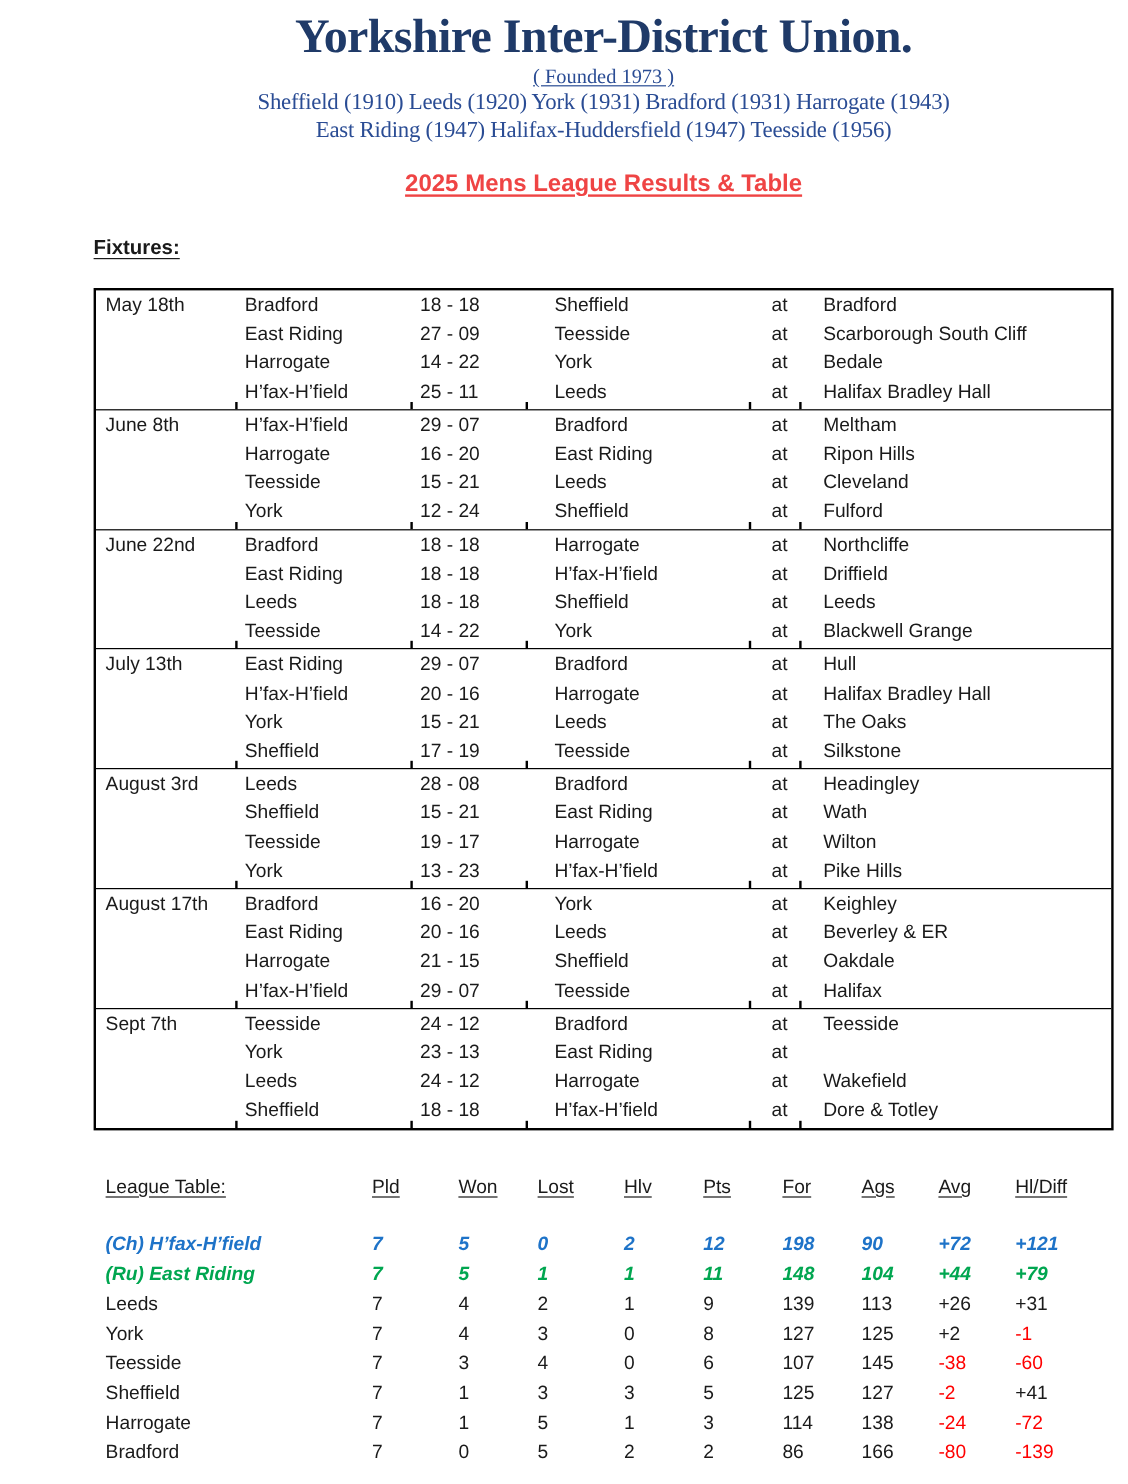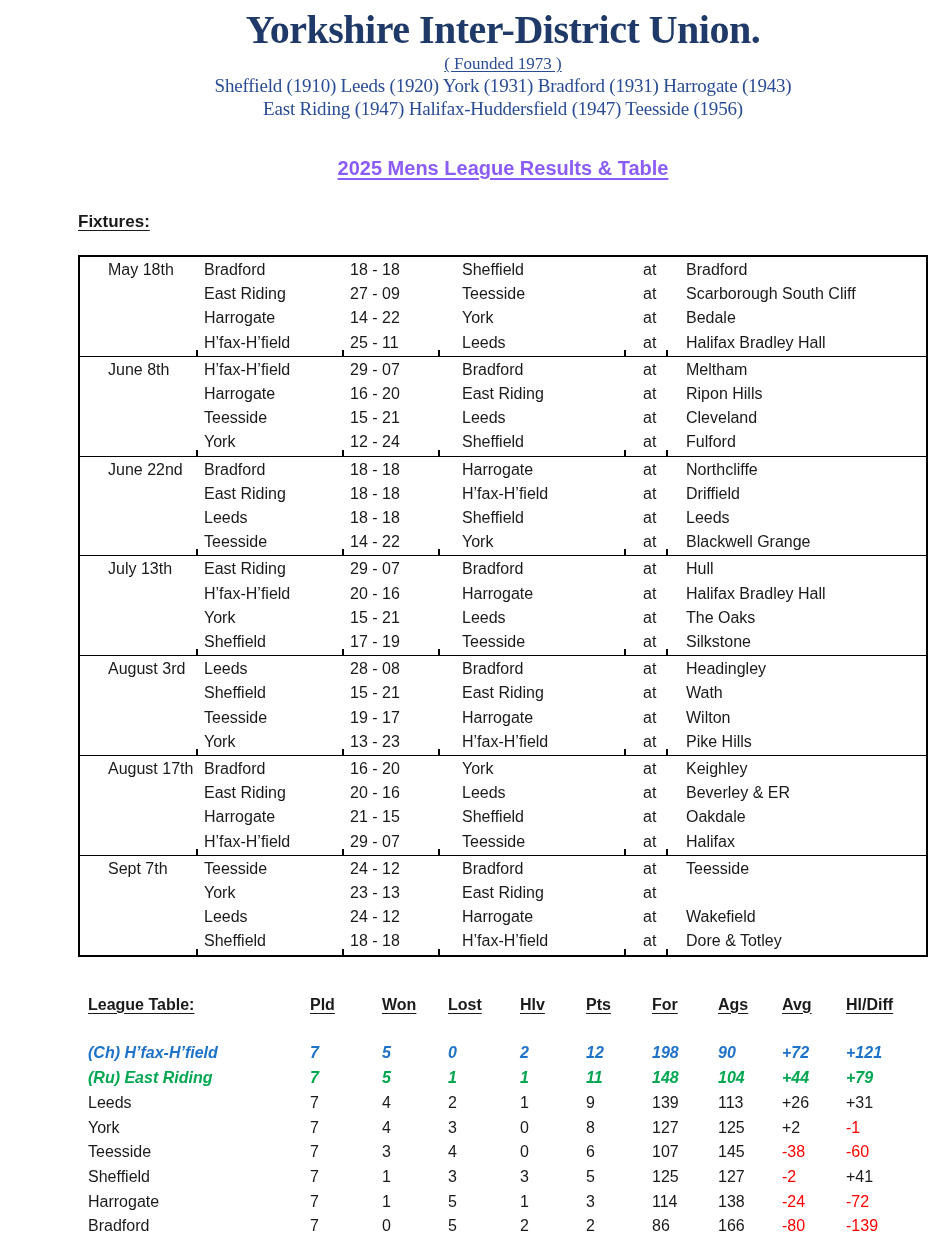--- a/index.html
+++ b/index.html
@@ -27,50 +27,50 @@
   .founded{
     font-family:"Liberation Serif","DejaVu Serif",serif;
     font-size:17px;line-height:20px;color:var(--serif-blue);
     text-decoration:underline;text-underline-offset:2px;
   }
   .founders{
     font-family:"Liberation Serif","DejaVu Serif",serif;
     font-size:19px;line-height:23px;color:var(--serif-blue);letter-spacing:-0.2px;
   }
   .subtitle{
-    margin-top:36px;font-weight:bold;font-size:20px;line-height:25px;color:#8b5cf6;
+    margin-top:21px;font-weight:bold;font-size:20px;line-height:25px;color:#ef4444;
     text-decoration:underline;text-underline-offset:3px;
   }
   .content{margin-left:78px;width:850px;}
   .fixtures-label{
     margin-top:30px;font-weight:bold;font-size:17px;line-height:21px;
     text-decoration:underline;text-underline-offset:3px;
   }
   .fx-table{margin-top:23px;border:2px solid #000;background:#fff;}
   .fx-group{position:relative;border-bottom:1.5px solid #000;padding:1px 0;}
   .fx-group:last-child{border-bottom:none;}
   .fx-row{
     display:grid;grid-template-columns:116px 146px 96px 186px 42px 1fr;
     font-size:16px;line-height:24.2px;white-space:nowrap;
   }
-  .fx-date{padding-left:28px;}
+  .fx-date{padding-left:8px;}
   .fx-home{padding-left:8px;}
   .fx-score{padding-left:8px;}
   .fx-away{padding-left:24px;}
   .fx-at{padding-left:19px;}
   .fx-venue{padding-left:20px;}
   .stub{position:absolute;bottom:0;width:1.5px;height:6px;background:#000;}
   .league-section{margin-top:36px;}
   .lg-row{
     display:grid;
     grid-template-columns:232px 72px 66px 72px 66px 66px 66px 64px 64px 1fr;
     font-size:16px;line-height:24.7px;white-space:nowrap;
   }
   .lg-row .cell:first-child{padding-left:10px;}
-  .lg-header{font-weight:bold;margin-bottom:24px;}
+  .lg-header{font-weight:normal;margin-bottom:24px;}
   .lg-header .u{text-decoration:underline;text-underline-offset:3px;}
   .lg-row.champion{color:var(--champion);font-weight:bold;font-style:italic;}
   .lg-row.runnerup{color:var(--runnerup);font-weight:bold;font-style:italic;}
   .cell.neg{color:var(--negative);}
 </style>
 </head>
 <body>
 
 <div class="doc">
 

